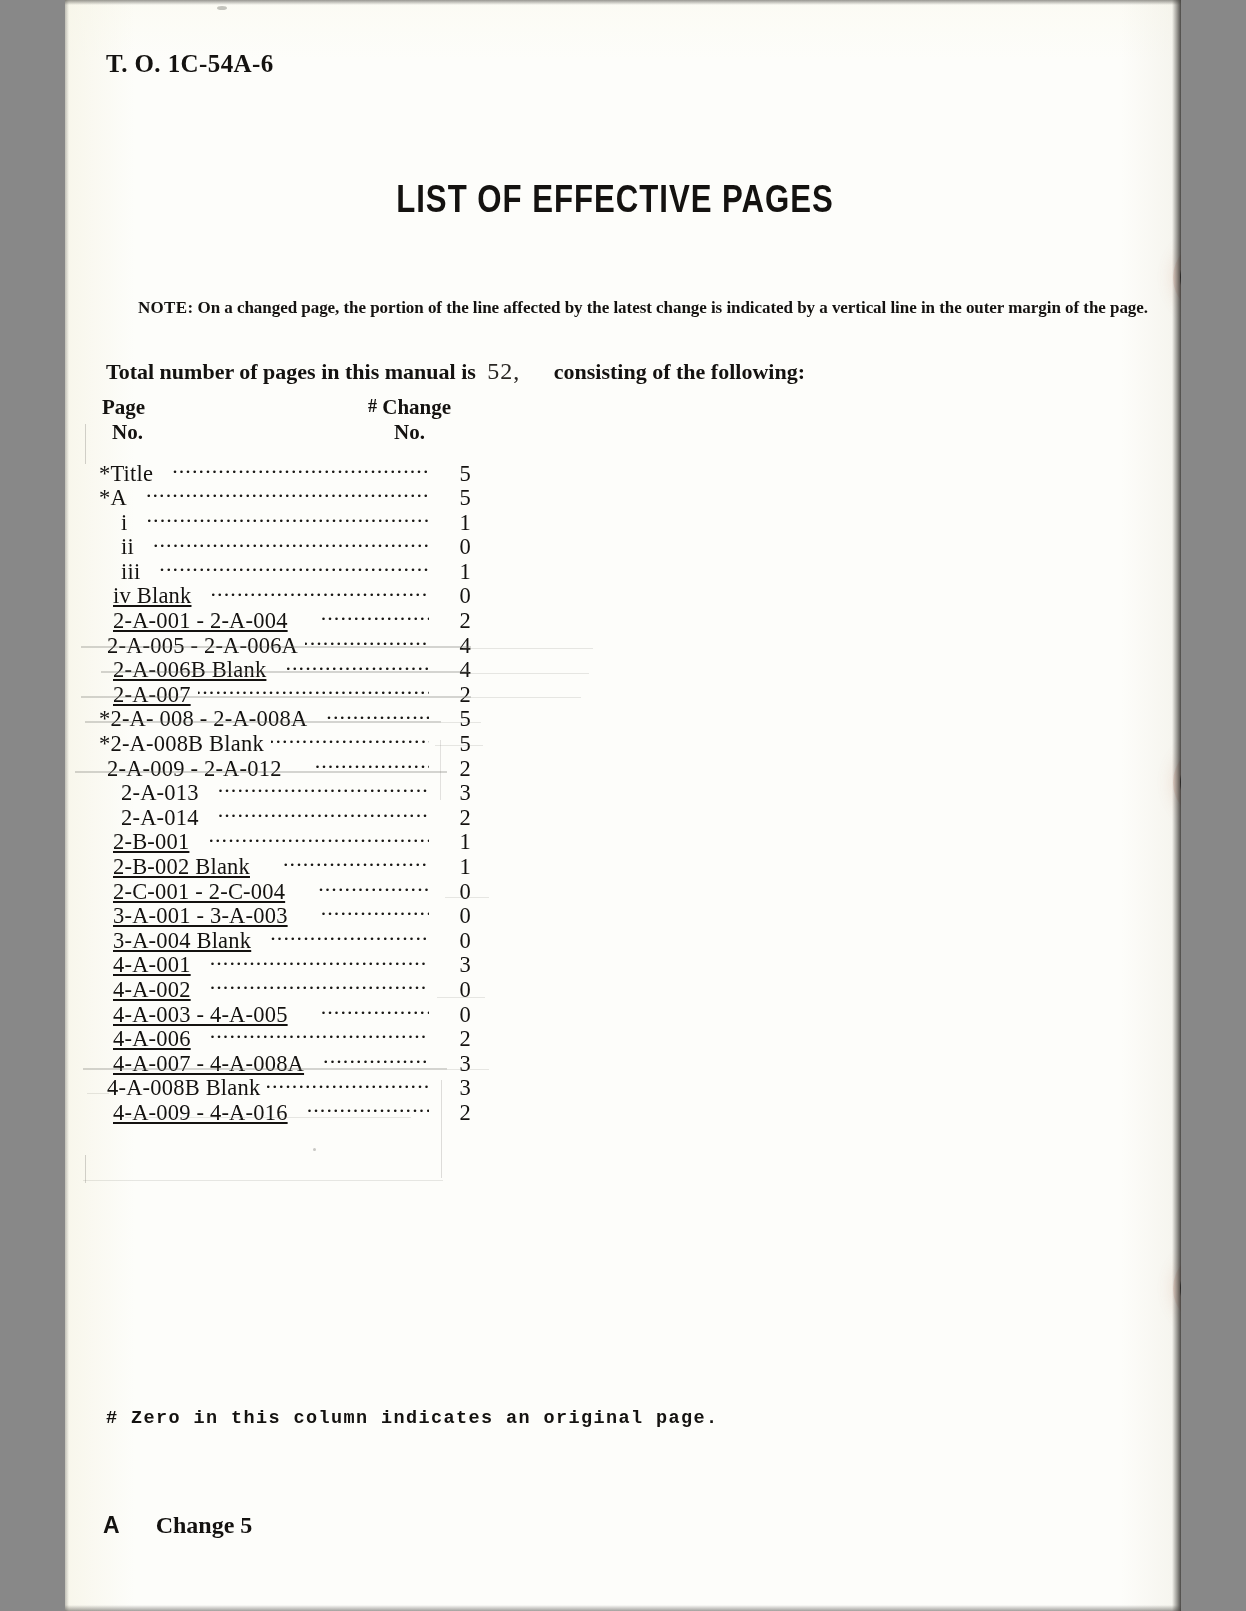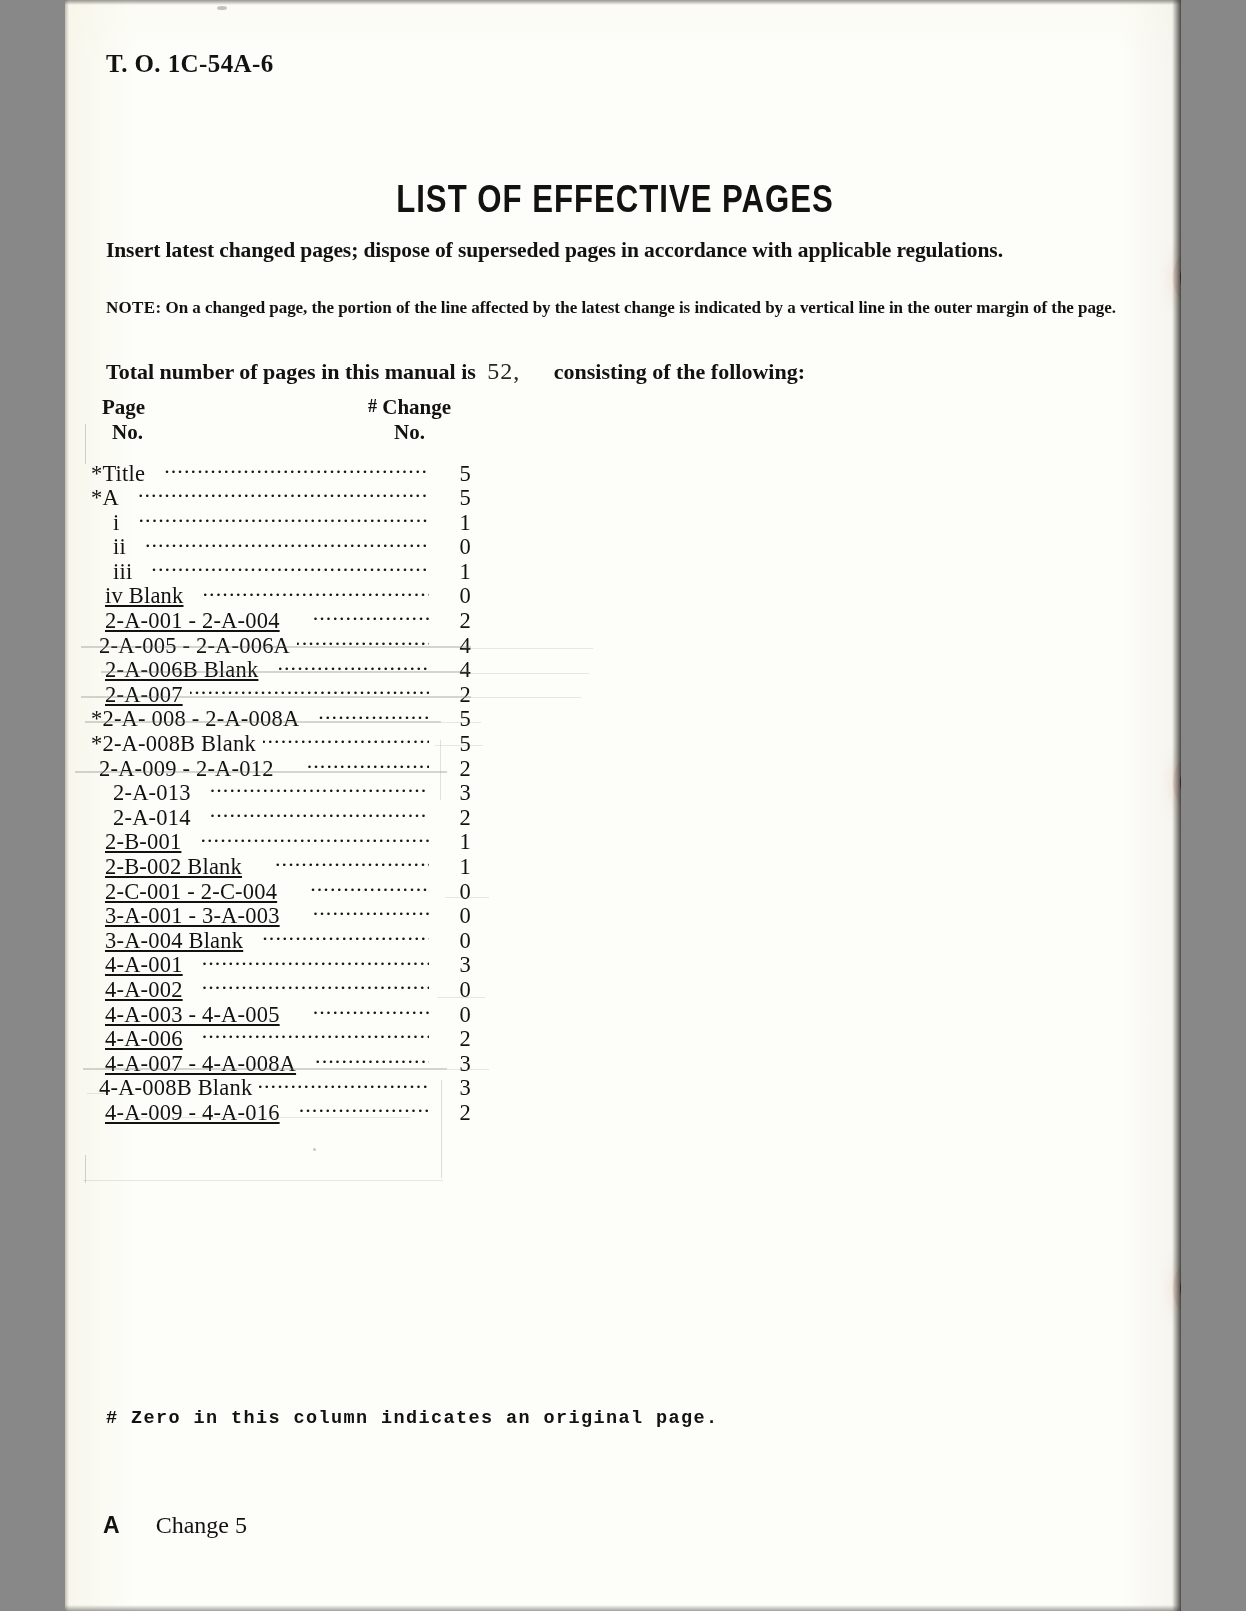--- a/index.html
+++ b/index.html
@@ -104,21 +104,21 @@
 
   .note-line {
     position: absolute;
     left: 41px;
     top: 298px;
     font-size: 17px;
     font-weight: 700;
     letter-spacing: -0.05px;
     white-space: nowrap;
   }
-  .note-label { letter-spacing: 0.3px; }
+  .note-label { letter-spacing: 0.3px; margin-left: 32px; }
 
   .total-line {
     position: absolute;
     left: 41px;
     top: 358px;
     font-size: 22px;
     font-weight: 700;
     white-space: nowrap;
   }
   .total-count {
@@ -152,20 +152,21 @@
     top: 458px;
     width: 380px;
   }
   .lep-row {
     position: relative;
     display: flex;
     align-items: baseline;
     height: 24.6px;
     font-size: 22.5px;
     white-space: nowrap;
+    margin-left: 8px;
   }
   .lep-label {
     flex: 0 0 auto;
     padding-right: 7px;
     letter-spacing: 0.2px;
   }
   .lep-leader {
     flex: 1 1 auto;
     overflow: hidden;
     position: relative;
@@ -232,21 +233,21 @@
     top: 1512px;
     font-size: 24px;
     white-space: nowrap;
   }
   .folio-letter {
     font-family: "Liberation Sans", "DejaVu Sans", sans-serif;
     font-weight: 700;
     font-size: 23px;
     padding-right: 30px;
   }
-  .folio-text { font-weight: 400; }
+  .folio-text { font-weight: 700; }
 
   
   .punch {
     position: absolute;
     width: 61px;
     height: 61px;
     border-radius: 50%;
     background: #0b0a09;
     box-shadow: 0 0 0 7px rgba(203,120,86,0.16), 0 0 16px 9px rgba(196,112,78,0.13);
     pointer-events: none;
@@ -277,21 +278,20 @@
 <body>
 
 <div class="page">
 
   <div class="paper-tint"></div>
 
   <div class="doc-number">T. O. 1C-54A-6</div>
 
   <div class="main-title">LIST OF EFFECTIVE  PAGES</div>
 
-  <div class="lede">Insert latest changed pages; dispose of superseded pages in accordance with applicable regulations.</div>
 
   <div class="note-line">
     <span class="note-label">NOTE:</span>
     <span>On a changed page, the portion of the line affected by the latest change is indicated by a vertical line in the outer margin of the page.</span>
   </div>
 
   <div class="total-line">
     <span>Total number of pages in this manual is</span>
     <span class="total-count">52,</span>
     <span class="total-tail">consisting of the following:</span>

